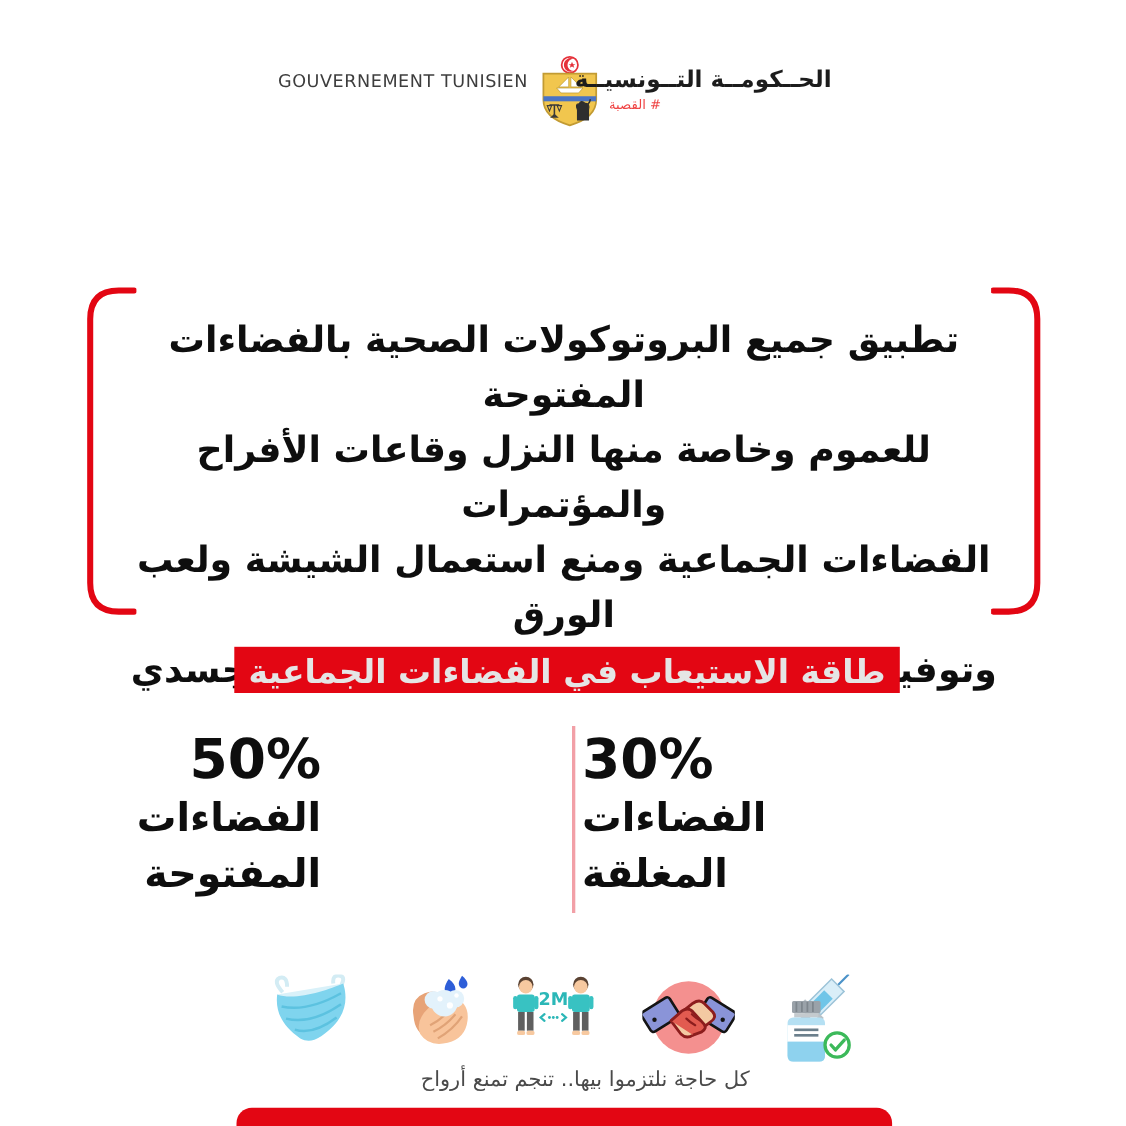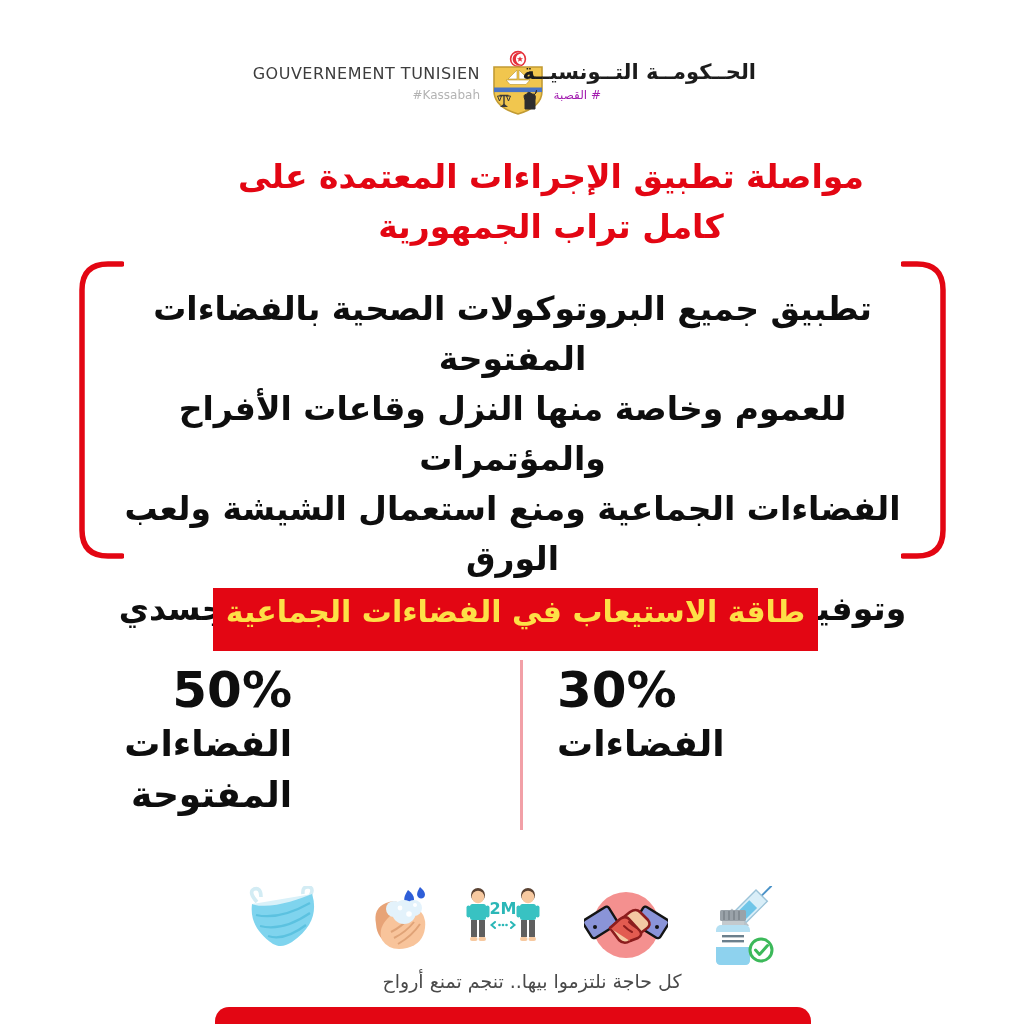--- a/index.html
+++ b/index.html
@@ -7,44 +7,44 @@
        font-family:"DejaVu Sans","Liberation Sans",sans-serif;}
   .poster{position:relative;width:1024px;height:1024px;background:#fff;}
 
   
   .hdr-fr{position:absolute;top:64px;left:0;width:480px;text-align:right;color:#3d3d3d;}
   .fr-name{font-size:16px;letter-spacing:.5px;color:#3d3d3d;padding-left:16px;}
   .fr-tag{font-size:12px;color:#b3b3b3;margin-top:5px;}
   .coat{position:absolute;left:489px;top:50px;}
   .hdr-ar{position:absolute;left:556px;top:60px;width:200px;}
   .ar-name{font-size:21px;font-weight:bold;color:#1c1c1c;white-space:nowrap;}
-  .ar-tag{font-size:12px;color:#a21caf;margin-top:4px;text-align:right;padding-right:155px;white-space:nowrap;}
+  .ar-tag{font-size:12px;color:#ef4444;margin-top:4px;text-align:right;padding-right:155px;white-space:nowrap;}
 
   
   .title{position:absolute;top:152px;left:78px;right:0;text-align:center;
          color:#e30613;font-weight:bold;font-size:33px;line-height:50px;}
 
   
   .pbox{position:absolute;top:260px;left:78px;width:869px;height:300px;}
   .bracket{position:absolute;top:0;}
   .bracket.left{left:0;}
   .bracket.right{right:0;}
   .ptext{position:absolute;top:24px;left:40px;right:40px;text-align:center;
          color:#0e0e0e;font-weight:bold;font-size:33px;line-height:50px;}
 
   
-  .banner{position:absolute;top:588px;left:213px;width:605px;height:63px;background:#e30613;
-          color:#fde047;font-weight:bold;font-size:30px;text-align:center;line-height:47px;white-space:nowrap;}
+  .banner{position:absolute;top:588px;left:213px;width:605px;height:42px;background:#e30613;
+          color:#e5e5e5;font-weight:bold;font-size:30px;text-align:center;line-height:47px;white-space:nowrap;}
 
   
   .capacity{position:absolute;top:660px;left:0;width:816px;height:170px;}
   .cap-divider{position:absolute;left:520px;top:0;width:3px;height:170px;background:#f2a0a7;}
   .col{position:absolute;top:2px;font-weight:bold;color:#0e0e0e;}
   .col-open{right:524px;text-align:right;}
-  .col-closed{left:557px;text-align:left;}
+  .col-closed{left:529px;text-align:left;}
   .pct{font-size:50px;line-height:56px;display:block;direction:ltr;}
   .cap-label{font-size:36px;line-height:51px;display:block;}
 
   
   .icon{position:absolute;top:886px;}
   .ic-mask{left:246px;}
   .ic-wash{left:368px;}
   .ic-dist{left:464px;}
   .ic-shake{left:584px;}
   .ic-vax{left:710px;}
@@ -56,21 +56,20 @@
               background:#e30613;border-radius:14px 14px 0 0;}
   [dir="rtl"]{direction:rtl;}
 </style>
 </head>
 <body>
 
 <div class="poster">
 
   <div class="hdr-fr">
     <div class="fr-name">GOUVERNEMENT TUNISIEN</div>
-    <div class="fr-tag">#Kassabah</div>
   </div>
 
   <svg class="coat" width="58" height="66" viewBox="0 0 58 66">
     <circle cx="29" cy="9" r="7.4" fill="#ffffff" stroke="#e5313a" stroke-width="1.6"></circle>
     <path d="M32.5 3.4 A6.2 6.2 0 1 0 32.5 14.6 A4.9 4.9 0 1 1 32.5 3.4 Z" fill="#e5313a"></path>
     <polygon points="31,6.2 31.9,8.3 34.1,8.3 32.3,9.6 33,11.7 31,10.5 29,11.7 29.7,9.6 27.9,8.3 30.1,8.3" fill="#e5313a"></polygon>
     <path d="M5 17 H53 V41 Q53 57 29 64 Q5 57 5 41 Z" fill="#f1c64e" stroke="#c29b33" stroke-width="1.6"></path>
     <path d="M28 20 L19 29 L28 29 Z" fill="#ffffff" stroke="#b5922c" stroke-width=".6"></path>
     <path d="M30 20 L39 29 L30 29 Z" fill="#ffffff" stroke="#b5922c" stroke-width=".6"></path>
     <path d="M17 30 H41 L37 34.5 H21 Z" fill="#ffffff" stroke="#b5922c" stroke-width=".6"></path>
@@ -79,24 +78,20 @@
     <path d="M8.5 46 L12.5 46 L10.5 51 Z M17.5 46 L21.5 46 L19.5 51 Z" fill="none" stroke="#3a3a3a" stroke-width="1"></path>
     <path d="M11 57 H19 L15 53.5 Z" fill="#3a3a3a"></path>
     <path d="M36 59 L36 50 Q33.5 44 37.5 44.5 Q39 40.5 43 44 Q47.5 43.5 46 50 L46 59 Z M45 45 q3 -2 2.5 -5" fill="#2e2e2e" stroke="#2e2e2e" stroke-width="1"></path>
   </svg>
 
   <div class="hdr-ar">
     <div class="ar-name" dir="rtl">الحــكومــة التــونسيــة</div>
     <div class="ar-tag" dir="rtl"># القصبة</div>
   </div>
 
-  <div class="title" dir="rtl">
-    <div>مواصلة تطبيق الإجراءات المعتمدة على</div>
-    <div>كامل تراب الجمهورية</div>
-  </div>
 
   <div class="pbox">
     <svg class="bracket left" width="46" height="300" viewBox="0 0 46 300">
       <path d="M44 4 H30 Q4 4 4 30 V270 Q4 296 30 296 H44" fill="none" stroke="#e30613" stroke-width="5.5" stroke-linecap="round"></path>
     </svg>
     <svg class="bracket right" width="46" height="300" viewBox="0 0 46 300">
       <path d="M2 4 H16 Q42 4 42 30 V270 Q42 296 16 296 H2" fill="none" stroke="#e30613" stroke-width="5.5" stroke-linecap="round"></path>
     </svg>
     <div class="ptext" dir="rtl">
       <div>تطبيق جميع البروتوكولات الصحية بالفضاءات المفتوحة</div>
@@ -111,20 +106,21 @@
   <div class="capacity">
     <div class="cap-divider"></div>
     <div class="col col-open">
       <span class="pct">50%</span>
       <span class="cap-label" dir="rtl">الفضاءات</span>
       <span class="cap-label" dir="rtl">المفتوحة</span>
     </div>
     <div class="col col-closed">
       <span class="pct">30%</span>
       <span class="cap-label" dir="rtl">الفضاءات</span>
+      <span class="cap-label" dir="rtl">المغلقة</span>
     </div>
   </div>
 
   <svg class="icon ic-mask" width="74" height="68" viewBox="0 0 74 68">
     <path d="M11 16 Q2 6 8 3 Q15 1 15 11" fill="none" stroke="#d3ecf4" stroke-width="3.6"></path>
     <path d="M63 12 Q69 2 63 1 Q56 0 57 8" fill="none" stroke="#d3ecf4" stroke-width="3.6"></path>
     <path d="M6 18 L66 8 L68 16 L8 26 Z" fill="#d9f1f9"></path>
     <path d="M6 18 C22 24 52 14 66 8 C71 24 68 41 46 56 C38 61 33 61 27 58 C11 47 4 34 6 18 Z" fill="#7fd4ee"></path>
     <path d="M10 29 C28 33 48 26 64 17" stroke="#5cc2e0" stroke-width="2.2" fill="none"></path>
     <path d="M14 40 C30 44 48 38 64 27" stroke="#5cc2e0" stroke-width="2.2" fill="none"></path>

